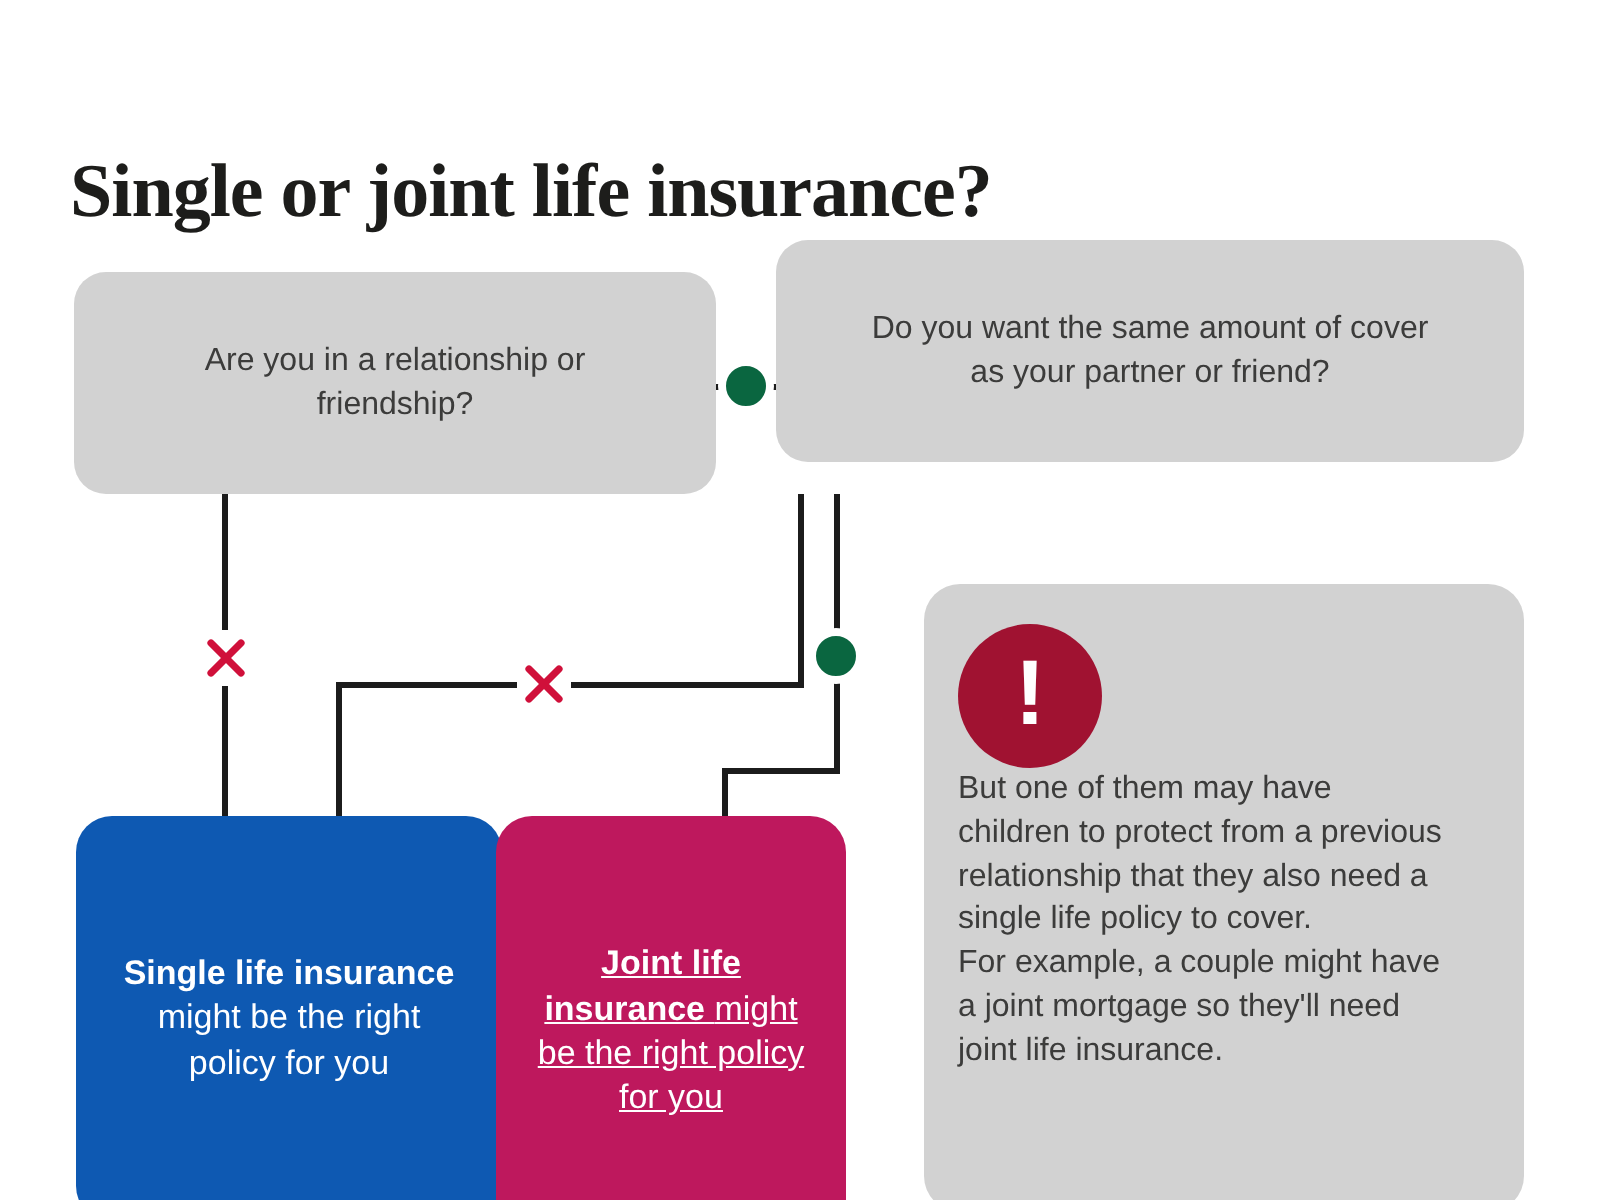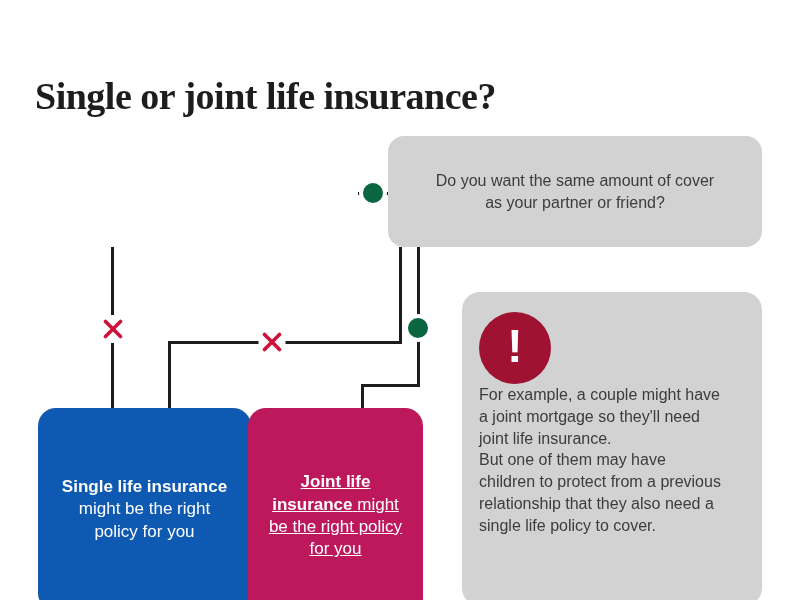--- a/index.html
+++ b/index.html
@@ -29,21 +29,21 @@
     border-radius: 16px;
     display: flex;
     align-items: center;
     justify-content: center;
     text-align: center;
     color: #3c3c3b;
     font-size: 16px;
     line-height: 1.36;
   }
   .qbox-1 { left: 37px; top: 88px; width: 321px; height: 111px; }
-  .qbox-2 { left: 388px; top: 88px; width: 374px; height: 111px; }
+  .qbox-2 { left: 388px; top: 72px; width: 374px; height: 111px; }
   .qbox-1 .qtext { width: 195px; }
   .qbox-2 .qtext { width: 292px; }
   .line {
     position: absolute;
     background: #1c1c1c;
   }
   .dot {
     position: absolute;
     width: 20px;
     height: 20px;
@@ -103,20 +103,23 @@
   .note-p1 { margin-left: 16px; width: 152px; }
   .note-p { width: 246px; }
 </style>
 </head>
 <body>
 
 <div class="canvas">
 
   <h1 class="title">Single or joint life insurance?</h1>
 
+  <div class="qbox qbox-1">
+    <div class="qtext">Are you in a relationship or friendship?</div>
+  </div>
   <div class="qbox qbox-2">
     <div class="qtext">Do you want the same amount of cover as your partner or friend?</div>
   </div>
 
   <div class="line" style="left:358px; top:144px; width:30px; height:3px;"></div>
   <div class="dot" style="left:373px; top:145px;"></div>
 
   <div class="line" style="left:111px; top:199px; width:3px; height:161px;"></div>
   <div class="xmark" style="left:113px; top:281px;">
     <svg width="21" height="20" viewBox="0 0 21 20">
@@ -144,17 +147,17 @@
     <p><strong>Single life insurance</strong> <span>might be the right policy for you</span></p>
   </div>
   <div class="outcome outcome-joint">
     <p><strong>Joint life insurance</strong> <span>might be the right policy for you</span></p>
   </div>
 
   <div class="note">
     <div class="note-row">
       <div class="note-icon">!</div>
     </div>
+    <div class="note-p">But one of them may have children to protect from a previous relationship that they also need a single life policy to cover.</div>
     <div class="note-p">For example, a couple might have a joint mortgage so they'll need joint life insurance.</div>
-    <div class="note-p">But one of them may have children to protect from a previous relationship that they also need a single life policy to cover.</div>
   </div>
 
 </div>
 
 </body></html>

